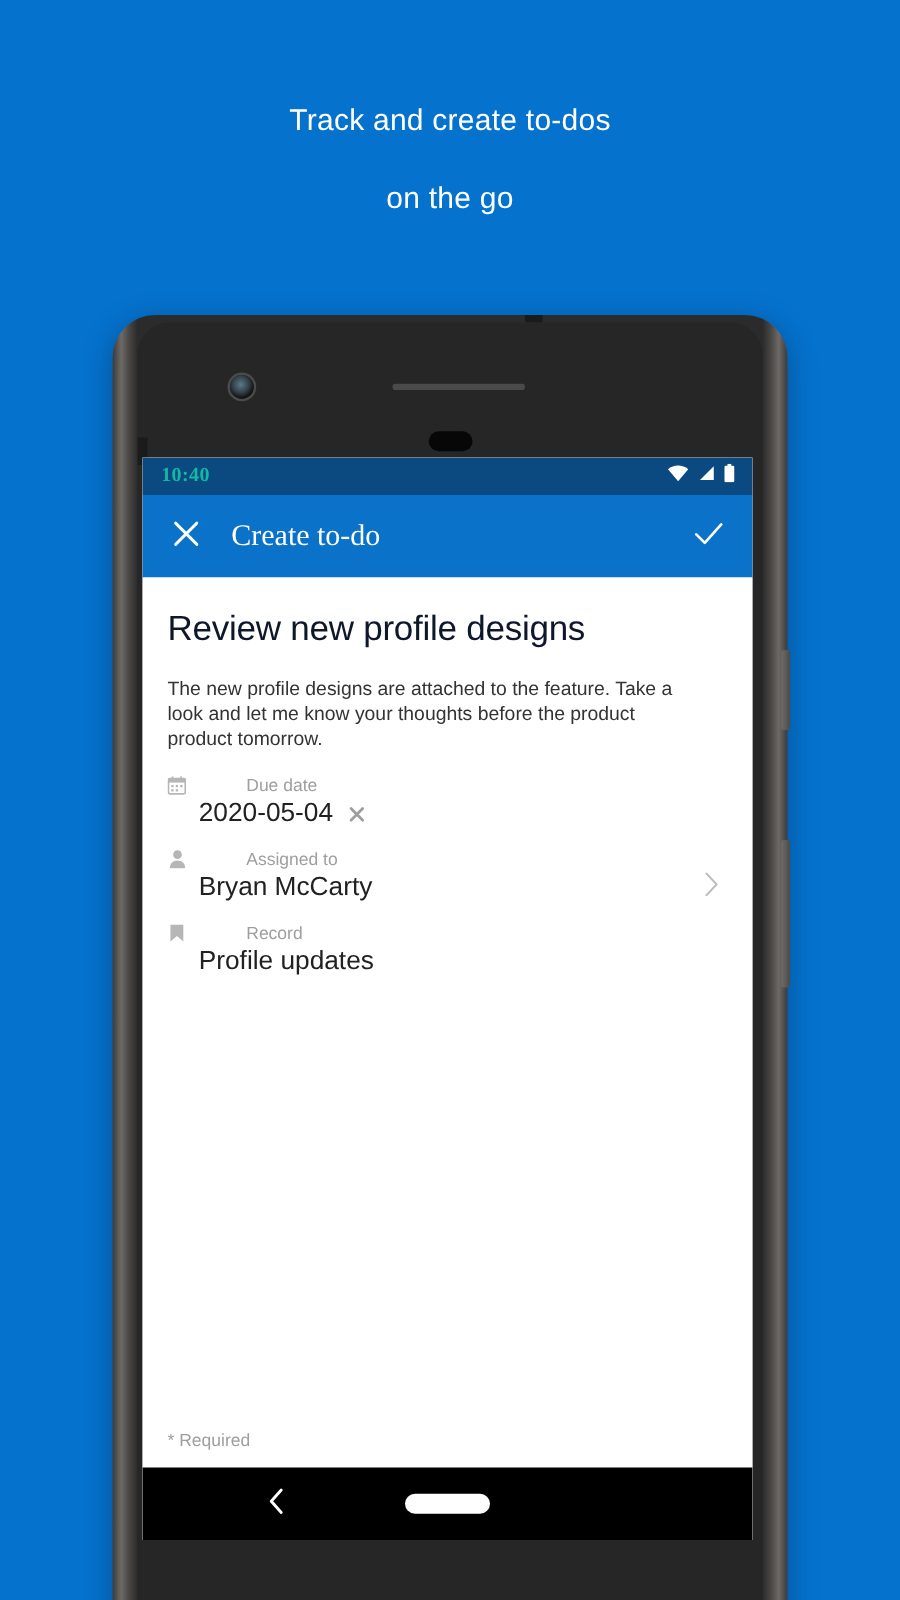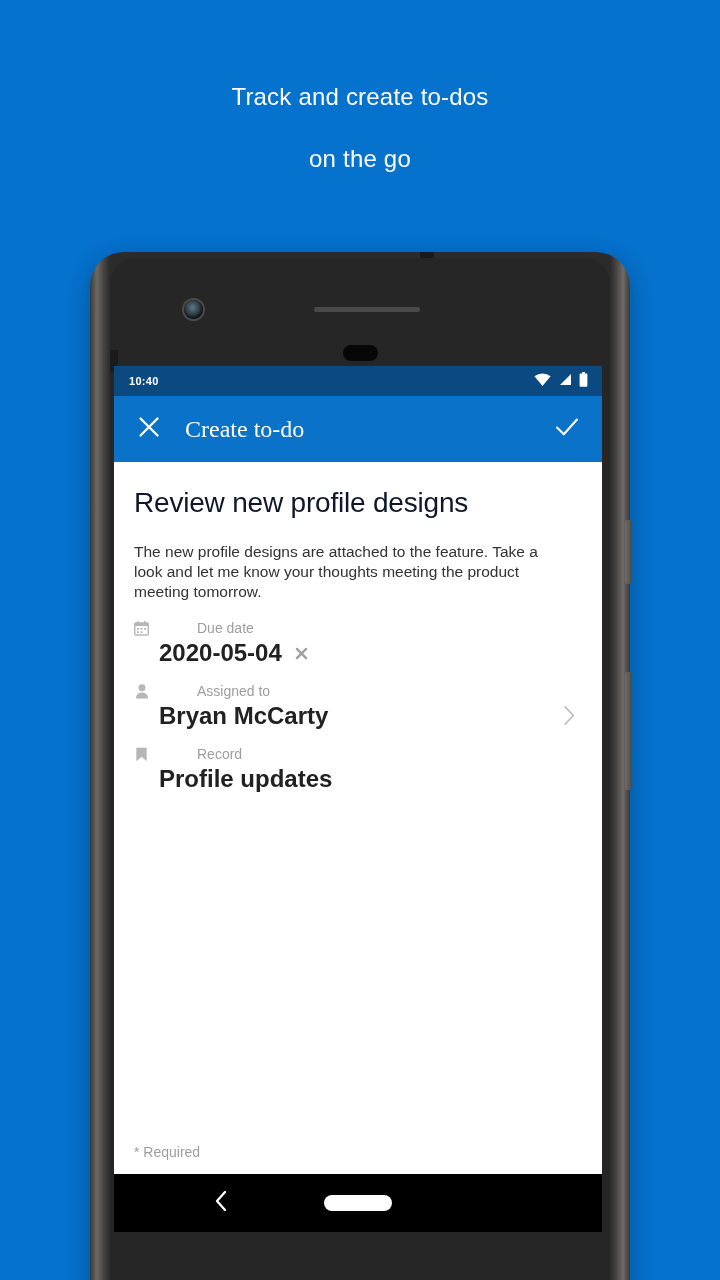--- a/index.html
+++ b/index.html
@@ -131,24 +131,25 @@
   .statusbar {
     height: 30px;
     background: #0a4a80;
     display: flex;
     align-items: center;
     justify-content: space-between;
     padding: 0 14px 0 15px;
     flex: 0 0 auto;
   }
   .status-time {
-    color: #ffffff;
-    font-size: 11px;
+    color: #14b8a6;
+    font-size: 16px;
     font-weight: bold;
     letter-spacing: 0.3px;
+    font-family: Liberation Serif, serif;
   }
   .status-icons {
     display: flex;
     align-items: center;
     gap: 7px;
   }
 
   
   .appbar {
     height: 66px;
@@ -232,23 +233,23 @@
     align-items: center;
     justify-content: center;
     flex: 0 0 auto;
   }
   .field-value-row {
     display: flex;
     align-items: center;
     padding-left: 25px;
   }
   .field-value {
-    font-size: 24px;
+    font-size: 21px;
     color: #212121;
-    font-weight: 700;
+    font-weight: 400;
   }
   .clear-x {
     margin-left: 12px;
     width: 15px;
     height: 15px;
     display: inline-flex;
     align-items: center;
     justify-content: center;
     cursor: pointer;
   }
@@ -363,21 +364,21 @@
         <svg width="26" height="26" viewBox="0 0 26 26">
             <path d="M3 13.5 L9.8 20.3 L23 5.5" stroke="#ffffff" stroke-width="2.1" fill="none" stroke-linecap="round" stroke-linejoin="round"></path>
           </svg>
       </span>
     </div>
   </div>
 
   <div class="content">
 
     <div class="todo-title">Review new profile designs</div>
-    <div class="todo-desc">The new profile designs are attached to the feature. Take a look and let me know your thoughts meeting the product meeting tomorrow.</div>
+    <div class="todo-desc">The new profile designs are attached to the feature. Take a look and let me know your thoughts before the product product tomorrow.</div>
 
     <div class="field">
       <div class="field-label-row">
         <span class="field-icon">
           <svg width="15" height="15" viewBox="0 0 16 16">
             <rect x="0.8" y="2" width="14.4" height="13" rx="1.3" fill="none" stroke="#b6b6b6" stroke-width="1.5"></rect>
             <rect x="0.8" y="2" width="14.4" height="3.4" fill="#b6b6b6"></rect>
             <rect x="3.6" y="0" width="1.5" height="3.4" fill="#b6b6b6"></rect>
             <rect x="10.9" y="0" width="1.5" height="3.4" fill="#b6b6b6"></rect>
             <rect x="3.2" y="7.4" width="2" height="2" fill="#b6b6b6"></rect>

